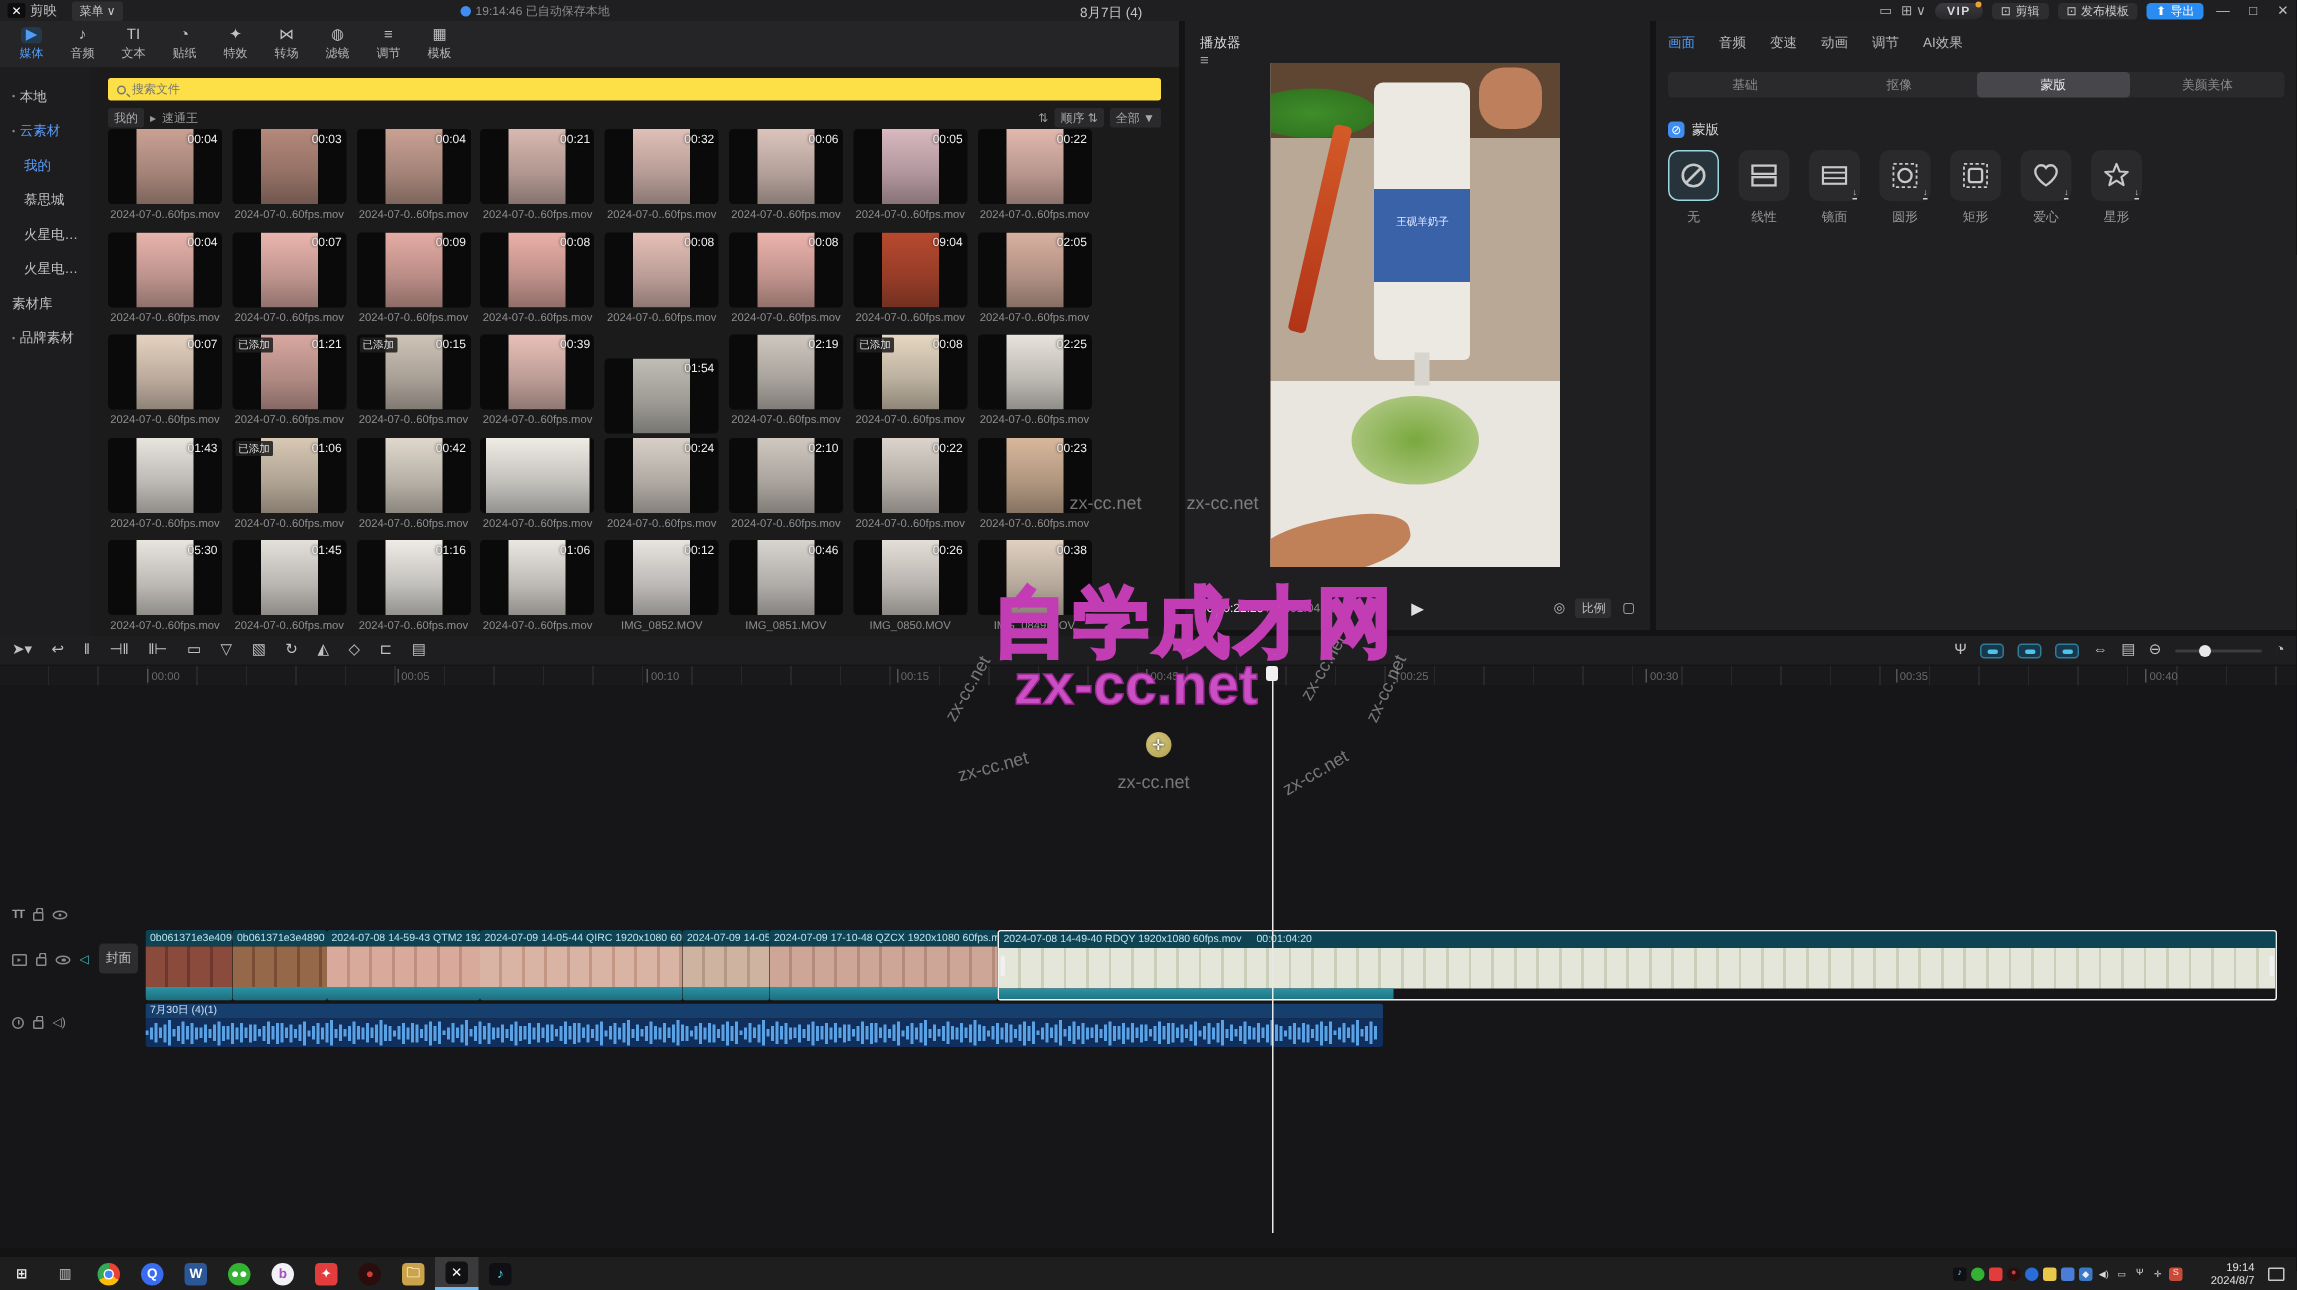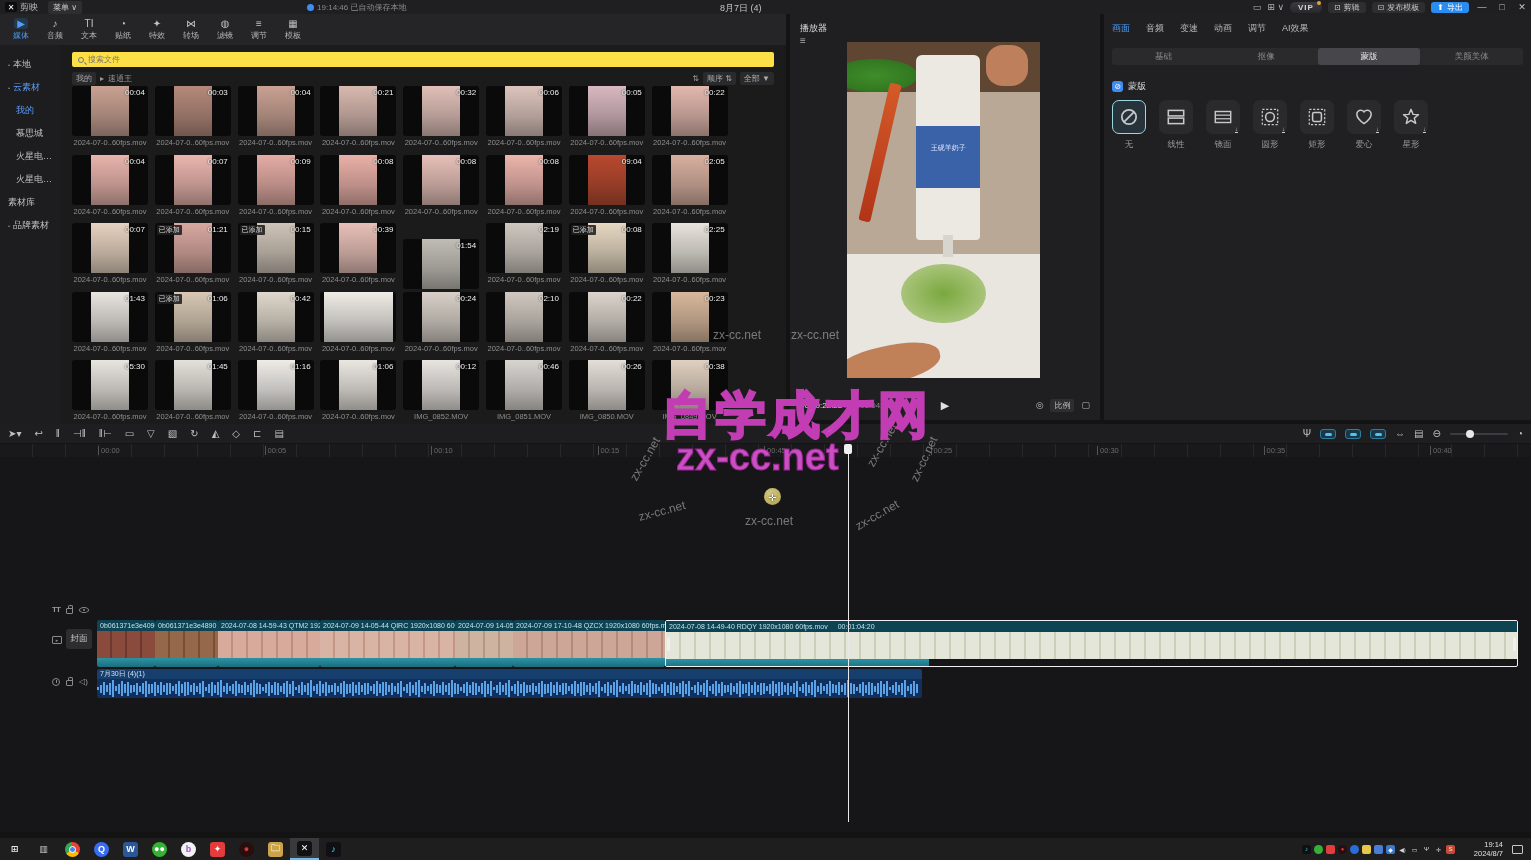--- a/index.html
+++ b/index.html
@@ -109,21 +109,21 @@
   .toggle-pill { width:16px; height:10px; border-radius:3px; background:#16384a; border:1px solid #2f7d9a; position:relative; }
   .toggle-pill:after { content:''; position:absolute; left:4px; top:3px; width:7px; height:3px; border-radius:2px; background:#4fc3e8; }
   #zoom-slider { width:58px; height:2px; background:#3c3c40; border-radius:1px; position:relative; }
   #zoom-knob { position:absolute; left:16px; top:-3px; width:8px; height:8px; border-radius:50%; background:#e8e8e8; }
 
   #ruler { position:absolute; left:0; top:444px; width:1531px; height:13px; background:#19191b;
     background-image:repeating-linear-gradient(90deg, transparent 0 32px, #28282a 32px 33px); }
   .tick { position:absolute; top:2px; font-size:7.5px; color:#6a6a6a; border-left:1px solid #555; padding-left:2px; line-height:9px; }
 
   #tracks { position:absolute; left:0; top:457px; width:1531px; height:375px; background:#161618; }
-  #track-heads { position:absolute; left:0; top:0; width:60px; height:260px;margin-left:44px; }
+  #track-heads { position:absolute; left:0; top:0; width:60px; height:260px; }
   .th-row { position:absolute; left:0; width:60px; display:flex; align-items:center; gap:6px; padding-left:8px; color:#9a9a9a; }
   .th-tt { font-size:8px; font-weight:bold; letter-spacing:-1px; }
   .ico-lock { width:7px; height:6px; border:1px solid #8a8a8a; border-radius:1px; position:relative; margin-top:3px; }
   .ico-lock:before { content:''; position:absolute; left:1px; top:-4px; width:3px; height:3px; border:1px solid #8a8a8a; border-bottom:none; border-radius:2px 2px 0 0; }
   .ico-eye { width:10px; height:6px; border:1px solid #8a8a8a; border-radius:50%; position:relative; }
   .ico-eye:after { content:''; position:absolute; left:3px; top:1px; width:2.5px; height:2.5px; border-radius:50%; background:#8a8a8a; }
   .ico-film { width:10px; height:8px; border:1px solid #8a8a8a; border-radius:1px; font-size:5px; color:#8a8a8a; display:flex; align-items:center; justify-content:center; }
   .ico-snd { font-size:8px; color:#3fbfbf; }
   .ico-spk { font-size:8px; color:#9a9a9a; }
   .ico-clock { width:8px; height:8px; border:1px solid #8a8a8a; border-radius:50%; position:relative; }

